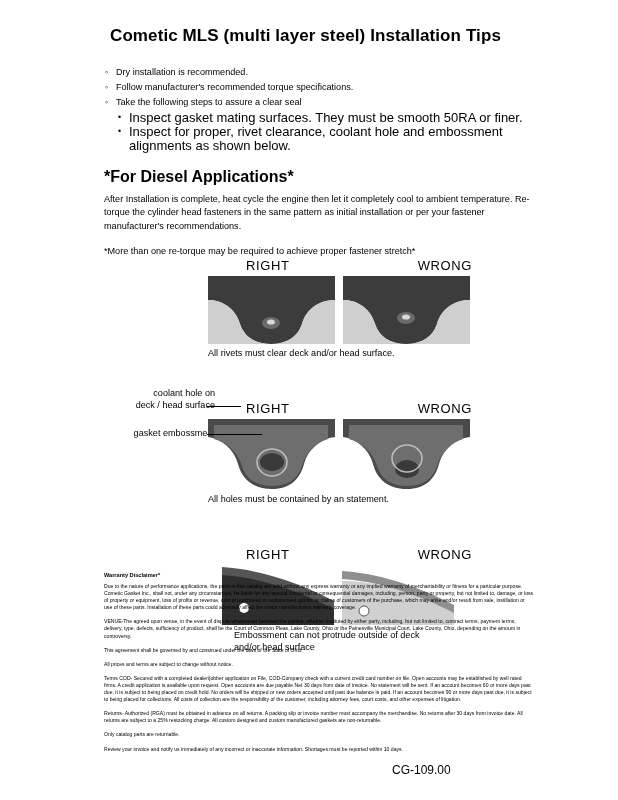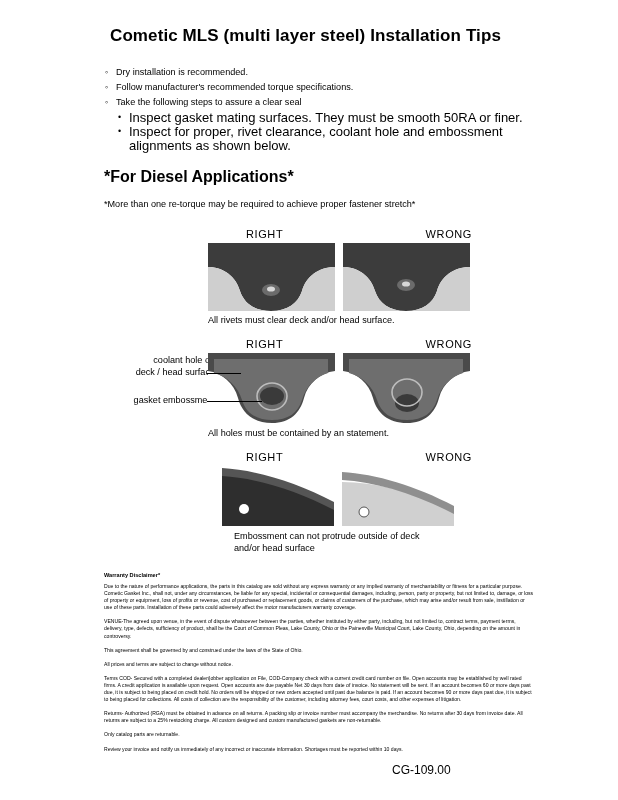--- a/index.html
+++ b/index.html
@@ -99,22 +99,23 @@
     position: relative;
     margin-bottom: 0px;
   }
   .fig-labels {
     display: flex;
     justify-content: space-between;
     width: 262px;
     margin: 0 auto 3px auto;
   }
   .fig-label {
-    font-size: 11px;
+    font-size: 13px;
     letter-spacing: 0.6px;
+    margin-top: 30px;
   }
   .fig-label.right-lbl { margin-left: 24px; }
   .fig-label.wrong-lbl { margin-right: 12px; }
 
   .fig-pair {
     display: flex;
     gap: 8px;
     justify-content: flex-start;
   }
   .fig-box {
@@ -192,20 +193,21 @@
       <li>
         <span>Take the following steps to assure a clear seal</span>
         <ul class="subbullets">
           <li>Inspect gasket mating surfaces.  They must be smooth 50RA or finer.</li>
           <li>Inspect for proper, rivet clearance, coolant hole and embossment alignments as shown below.</li>
         </ul>
       </li>
     </ul>
 
     <h2 class="subhead">*For Diesel Applications*</h2>
+    <p class="body">After Installation is complete, heat cycle the engine then let it completely cool to ambient temperature. Re-torque the cylinder head fasteners in the same pattern as initial installation or per your fastener manufacturer's recommendations.</p>
     <p class="note">*More than one re-torque may be required to achieve proper fastener stretch*</p>
   </div>
 
   <div class="figures">
 
     <div class="fig-row">
       <div class="fig-labels">
         <div class="fig-label right-lbl">RIGHT</div>
         <div class="fig-label wrong-lbl">WRONG</div>
       </div>

